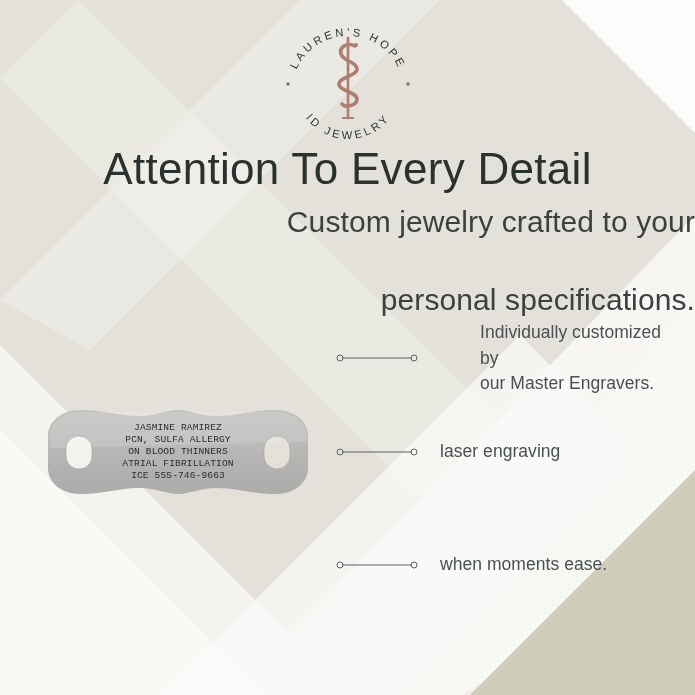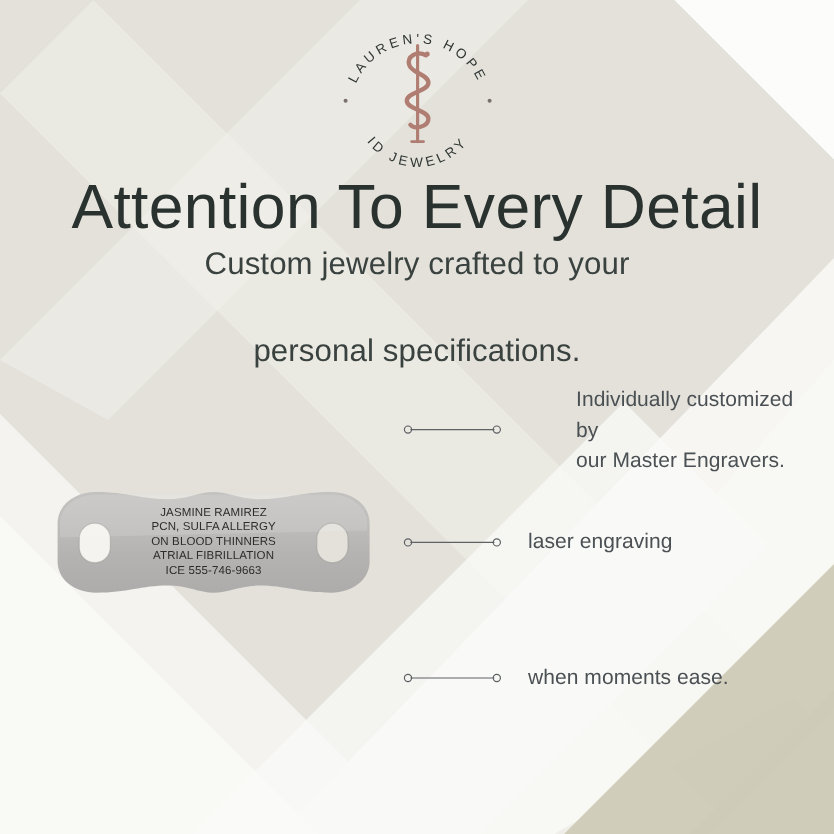--- a/index.html
+++ b/index.html
@@ -39,36 +39,36 @@
   #logo-svg { display: block; width: 142px; height: 118px; }
 
   
   #headline {
     position: absolute;
     left: 0;
     top: 146px;
     width: 695px;
     text-align: center;
     font-family: "Liberation Sans", sans-serif;
-    font-size: 52px;
+    font-size: 44px;
     font-weight: 300;
     letter-spacing: 0.3px;
     color: #2a322f;
     line-height: 1.05;
     white-space: nowrap;
   }
 
   #subhead {
     position: absolute;
     left: 0;
     top: 203px;
     width: 695px;
-    text-align: center;
-    font-family: "Liberation Sans", sans-serif;
-    font-size: 26px;
+    text-align: right;
+    font-family: "Liberation Sans", sans-serif;
+    font-size: 30px;
     font-weight: 300;
     letter-spacing: 0.1px;
     color: #3a4240;
     line-height: 1.28;
   }
   #subhead .l2 { display: block; margin-top: 40px; }
 
   
   .feature {
     position: absolute;
@@ -121,21 +121,21 @@
     justify-content: center;
     font-family: "Liberation Sans", sans-serif;
     font-size: 9.6px;
     font-weight: 400;
     color: #2e2c2a;
     line-height: 1.25;
     letter-spacing: 0.1px;
     text-align: center;
     pointer-events: none;
   }
-  #tag-engraving span { display: block; white-space: nowrap; }
+  #tag-engraving span { display: block; white-space: nowrap; font-family: Liberation Mono, monospace; }
 </style>
 </head>
 <body>
 
 <div id="poster">
 
   <svg id="bg-svg" viewBox="0 0 695 695">
     <rect x="0" y="0" width="695" height="695" fill="#efeee8"></rect>
 
     <polygon points="0,0 695,0 695,300 350,695 0,345" fill="#e3e1da"></polygon>

